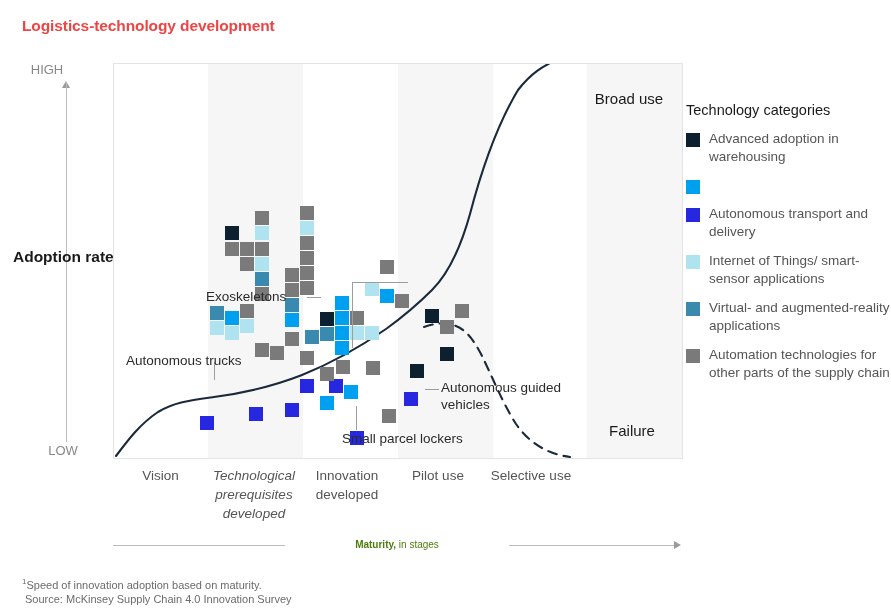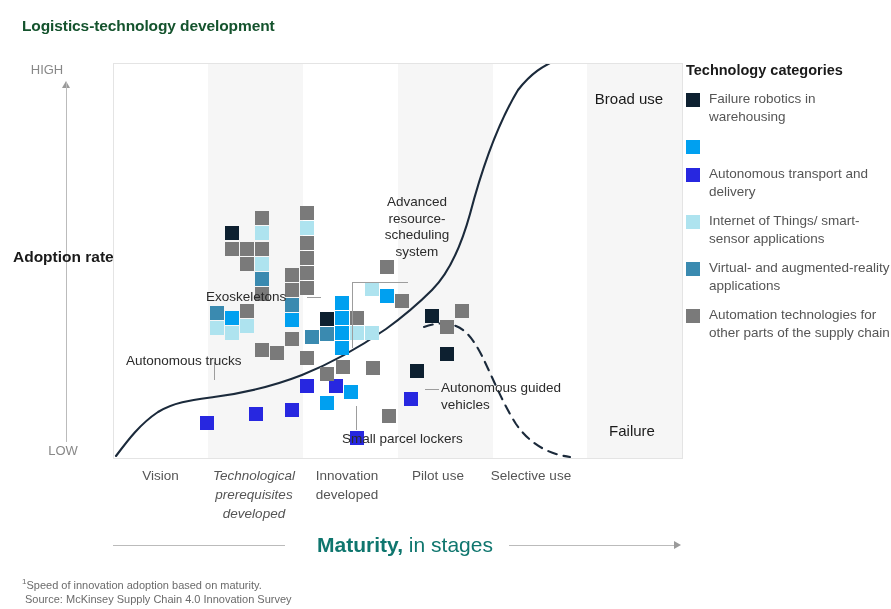--- a/index.html
+++ b/index.html
@@ -22,21 +22,21 @@
     height: 609px;
   }
 
   
   .chart-title {
     position: absolute;
     left: 22px;
     top: 17px;
     font-size: 15.5px;
     font-weight: bold;
-    color: #14532d;
+    color: #ef4444;
     letter-spacing: -0.1px;
     white-space: nowrap;
   }
 
   
   .y-high, .y-low {
     position: absolute;
     font-size: 13px;
     color: #888888;
     white-space: nowrap;
@@ -142,25 +142,25 @@
   }
   .x-axis-title-wrap {
     position: absolute;
     left: 113px;
     top: 534px;
     width: 568px;
     height: 22px;
   }
   .x-axis-title {
     position: absolute;
-    left: 8px; top: 0;
+    left: 0; top: 0;
     width: 568px;
     text-align: center;
-    font-size: 21px;
-    color: #0f766e;
+    font-size: 10px;
+    color: #4d7c0f;
     line-height: 22px;
   }
   .x-axis-title b { font-weight: bold; }
   .x-rule-left, .x-rule-right {
     position: absolute;
     top: 11px;
     height: 1px;
     background: #bbbbbb;
   }
   .x-rule-left  { left: 0px;   width: 172px; }
@@ -177,24 +177,25 @@
 
   
   .legend {
     position: absolute;
     left: 686px;
     top: 62px;
     width: 205px;
   }
   .legend-title {
     font-size: 14.5px;
-    font-weight: bold;
+    font-weight: normal;
     color: #1a1a1a;
     margin-bottom: 12px;
     white-space: nowrap;
+    margin-top: 40px;
   }
   .legend-item {
     display: flex;
     align-items: flex-start;
     margin-bottom: 11px;
   }
   .legend-swatch {
     width: 14px;
     height: 14px;
     flex: 0 0 14px;
@@ -315,21 +316,20 @@
 
     <div class="leader" style="left:193px;top:233px;width:14px;height:1px;"></div>
     <div class="leader" style="left:100px;top:298px;width:1px;height:18px;"></div>
     <div class="leader" style="left:238px;top:218px;width:1px;height:66px;"></div>
     <div class="leader" style="left:238px;top:218px;width:56px;height:1px;"></div>
     <div class="leader" style="left:311px;top:325px;width:14px;height:1px;"></div>
     <div class="leader" style="left:242px;top:342px;width:1px;height:24px;"></div>
 
     <div class="ann" style="left:92px;top:225px;">Exoskeletons</div>
     <div class="ann" style="left:12px;top:289px;">Autonomous trucks</div>
-    <div class="ann multi" style="left:265px;top:130px;width:76px;">Advanced resource-scheduling system</div>
     <div class="ann multi" style="left:327px;top:316px;width:130px;text-align:left;">Autonomous guided vehicles</div>
     <div class="ann" style="left:228px;top:367px;">Small parcel lockers</div>
 
     <div class="curve-label" style="left:477px;top:25px;width:76px;">Broad use</div>
     <div class="curve-label" style="left:480px;top:357px;width:76px;">Failure</div>
   </div>
 
   <div class="x-tick" style="left:113px;width:95px;">Vision</div>
   <div class="x-tick" style="left:202px;width:104px;font-style:italic;">Technological prerequisites developed</div>
   <div class="x-tick" style="left:303px;width:88px;">Innovation developed</div>
@@ -343,21 +343,21 @@
     <div class="x-axis-title">
       <b>Maturity,</b><span> in stages</span>
     </div>
   </div>
 
   <div class="legend">
     <div class="legend-title">Technology categories</div>
 
     <div class="legend-item">
       <span class="legend-swatch" style="background:#0d2030;"></span>
-      <span class="legend-label">Failure robotics in warehousing</span>
+      <span class="legend-label">Advanced adoption in warehousing</span>
     </div>
     <div class="legend-item">
       <span class="legend-swatch" style="background:#00a0f0;"></span>
     </div>
     <div class="legend-item">
       <span class="legend-swatch" style="background:#2727e0;"></span>
       <span class="legend-label">Autonomous transport and delivery</span>
     </div>
     <div class="legend-item">
       <span class="legend-swatch" style="background:#aee3ef;"></span>

